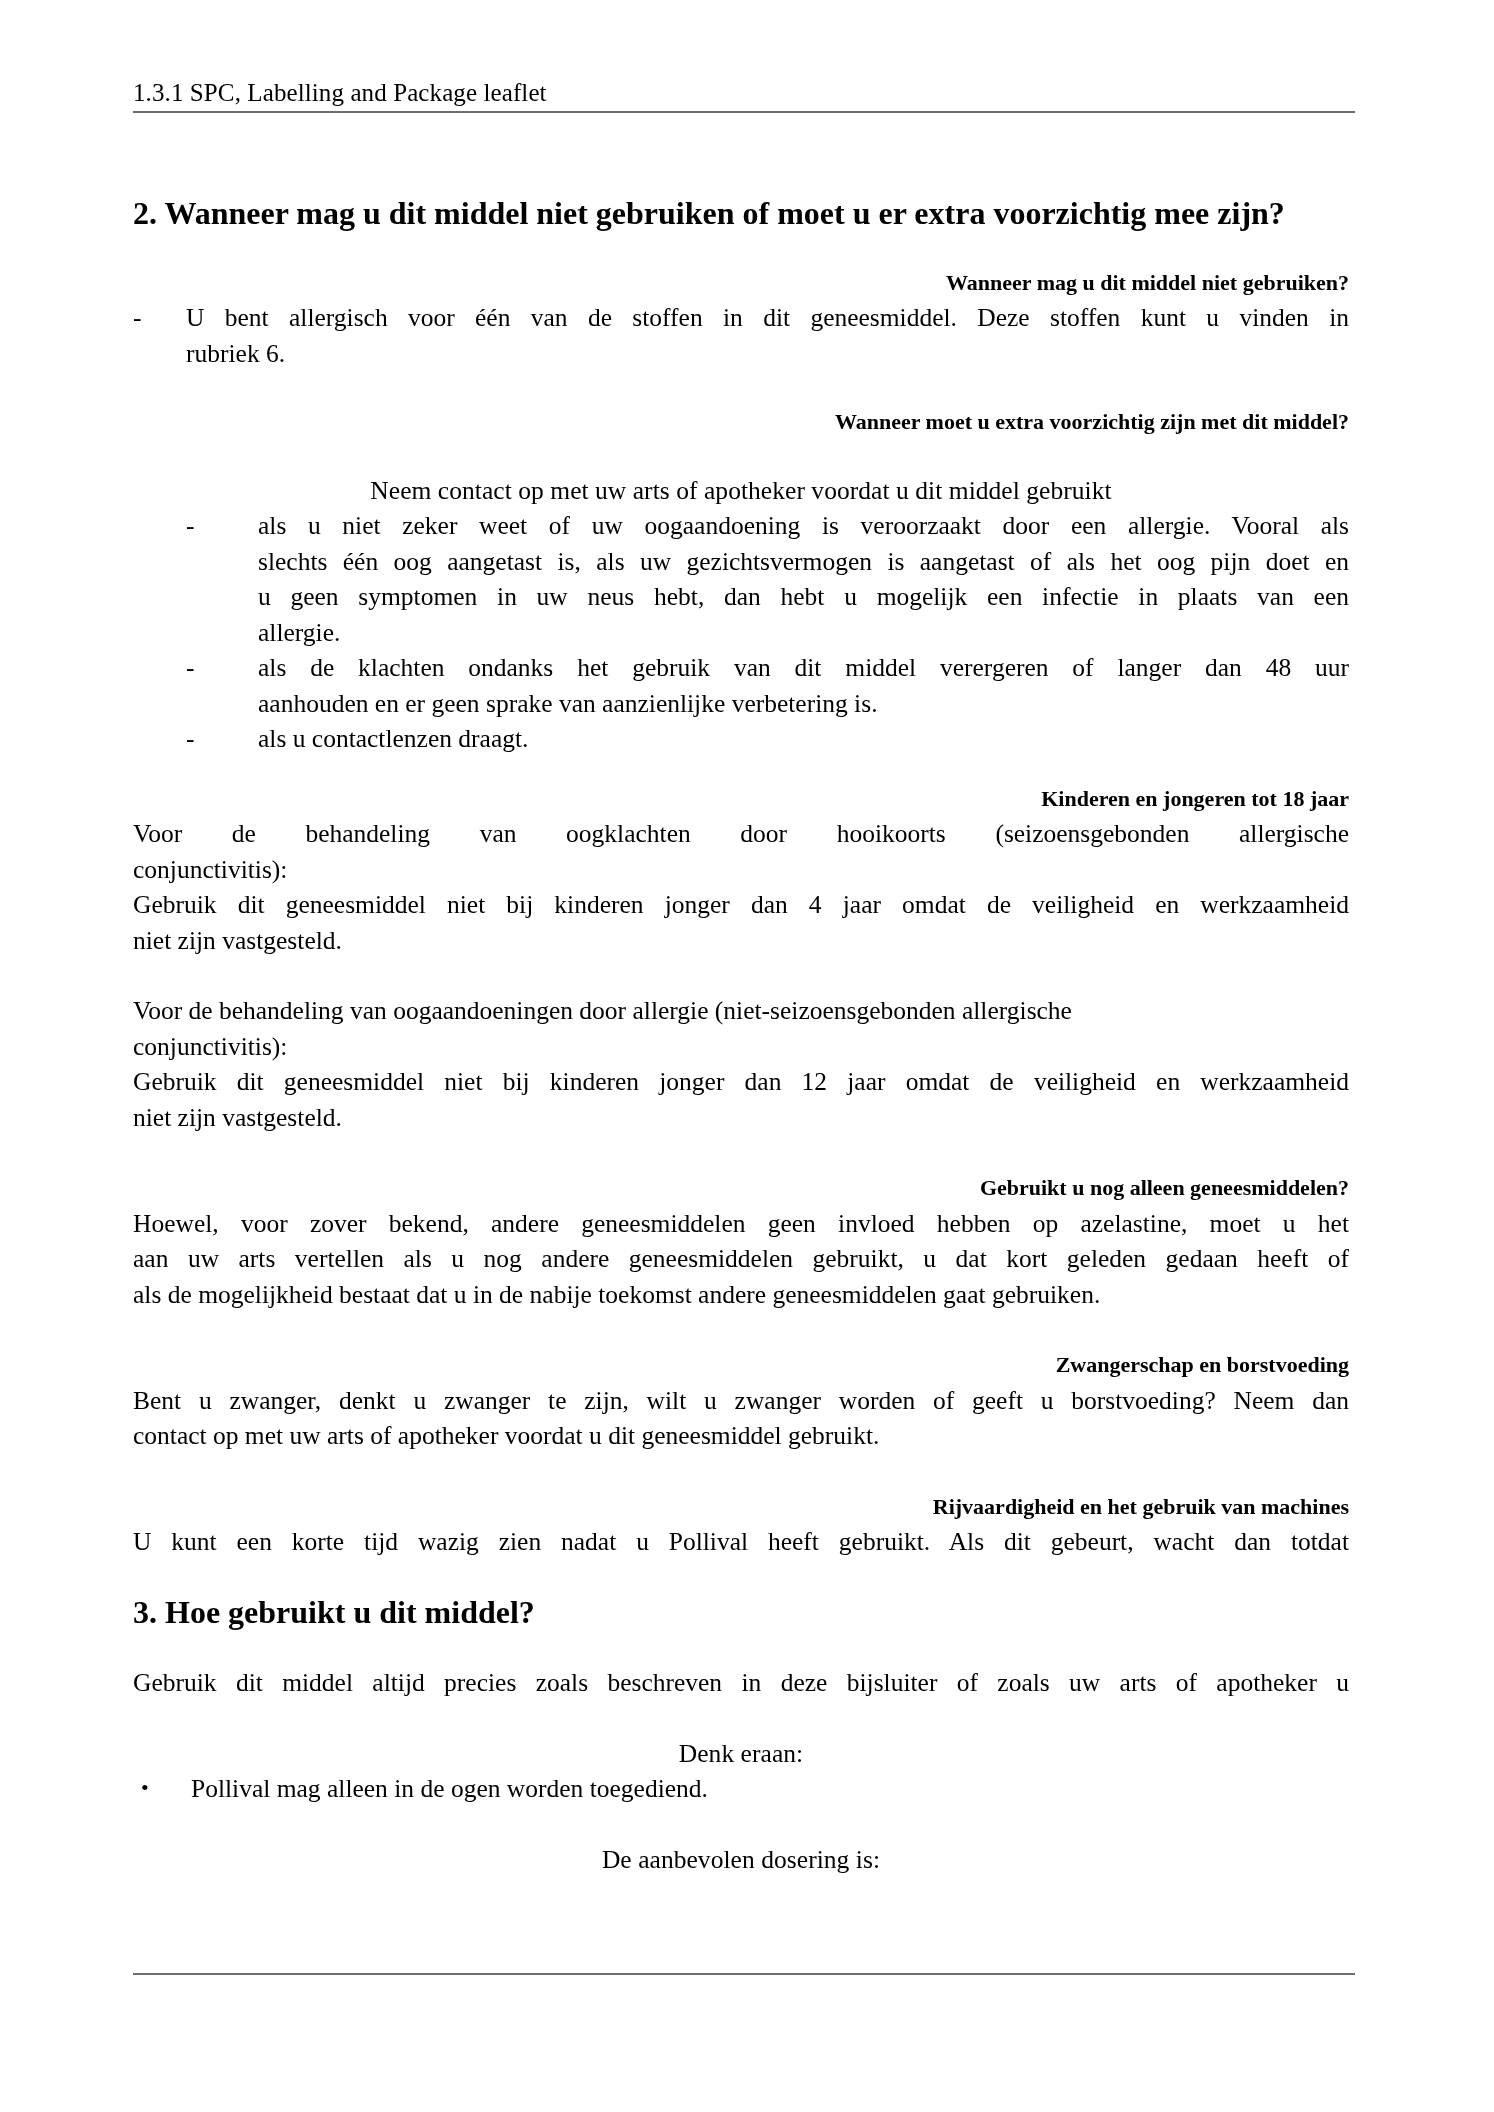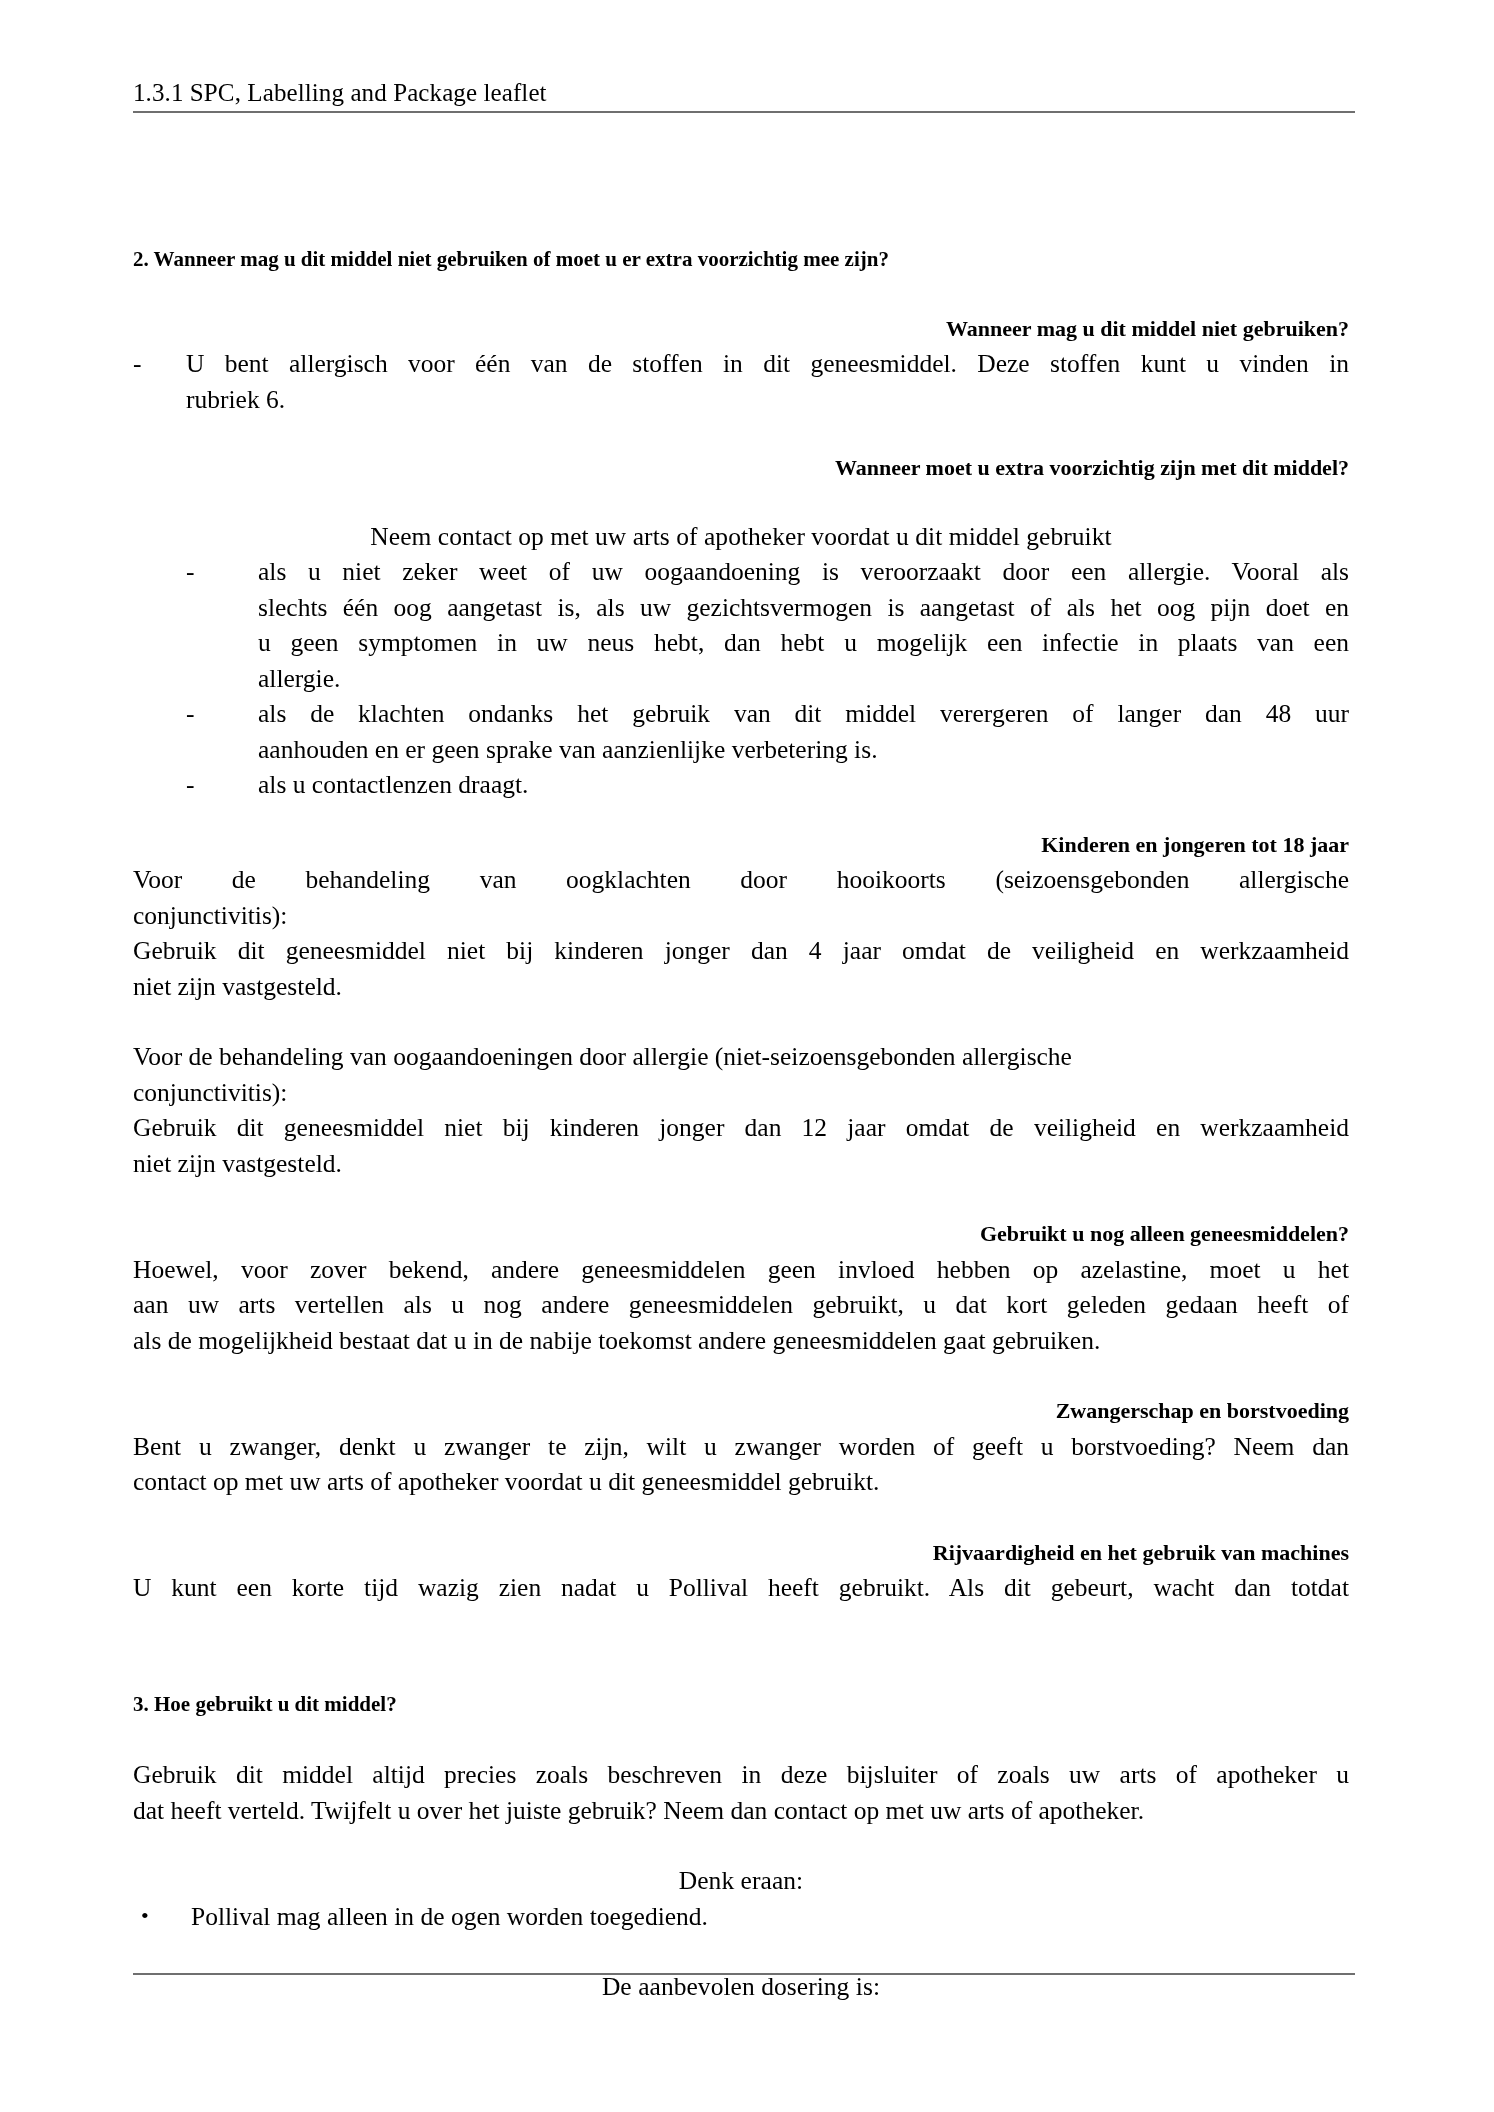--- a/index.html
+++ b/index.html
@@ -64,24 +64,23 @@
   .para.last-left {
     text-align: center;
   }
   .heading {
     font-size: 22px;
     line-height: 35.5px;
     font-weight: bold;
     text-align: right;
   }
   .section-title {
-    font-size: 21px;
+    font-size: 32px;
     line-height: 35.5px;
     font-weight: bold;
-    margin-top: 46px;
   }
   .gap-md { height: 24px; }
   .gap-lg { height: 33px; }
   .gap-xl { height: 35px; }
 
   
   .dash-list {
     list-style: none;
   }
   .dash-list > li {
@@ -251,21 +250,20 @@
     <div class="heading">Rijvaardigheid en het gebruik van machines</div>
     <span class="jline">U kunt een korte tijd wazig zien nadat u Pollival heeft gebruikt. Als dit gebeurt, wacht dan totdat</span>
 
     <div class="gap-xl"></div>
 
     <div class="section-title">3. Hoe gebruikt u dit middel?</div>
 
     <div class="gap-xl"></div>
 
     <span class="jline">Gebruik dit middel altijd precies zoals beschreven in deze bijsluiter of zoals uw arts of apotheker u</span>
-    <span class="jline endline">dat heeft verteld. Twijfelt u over het juiste gebruik? Neem dan contact op met uw arts of apotheker.</span>
 
     <div class="gap-xl"></div>
 
     <div class="para last-left">Denk eraan:</div>
 
     <ul class="bullet-list">
       <li>
         <span class="marker">•</span>
         <span>Pollival mag alleen in de ogen worden toegediend.</span>
       </li>

